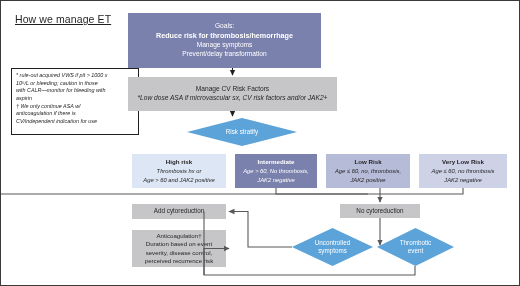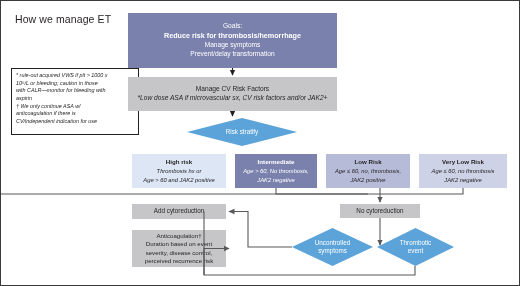--- a/index.html
+++ b/index.html
@@ -19,20 +19,21 @@
     background: #ffffff;
     overflow: hidden;
   }
   .abs { position: absolute; box-sizing: border-box; }
 
   #title {
     left: 14px; top: 12px;
     font-size: 10.5px;
     color: #231f20;
     letter-spacing: 0.1px;
+    text-decoration: underline;
   }
 
   
   #footnote {
     left: 10px; top: 67px;
     width: 128px; height: 67px;
     border: 1.2px solid #231f20;
     background: #ffffff;
     padding: 3px 4px 2px 4px;
     font-size: 5.4px;
@@ -47,21 +48,21 @@
     display: flex;
     align-items: center;
     justify-content: center;
     text-align: center;
     line-height: 1.35;
   }
   .box .inner { width: 100%; padding: 0 4px; }
 
   #goals-box {
     left: 127px; top: 12px;
-    width: 209px; height: 55px;
+    width: 193px; height: 55px;
     background: #7b81ad;
     color: #ffffff;
     font-size: 6.6px;
     justify-content: center;
   }
   #goals-box .strong { font-weight: bold; font-size: 7.2px; }
 
   #cv-box {
     left: 127px; top: 76px;
     width: 209px; height: 34px;

